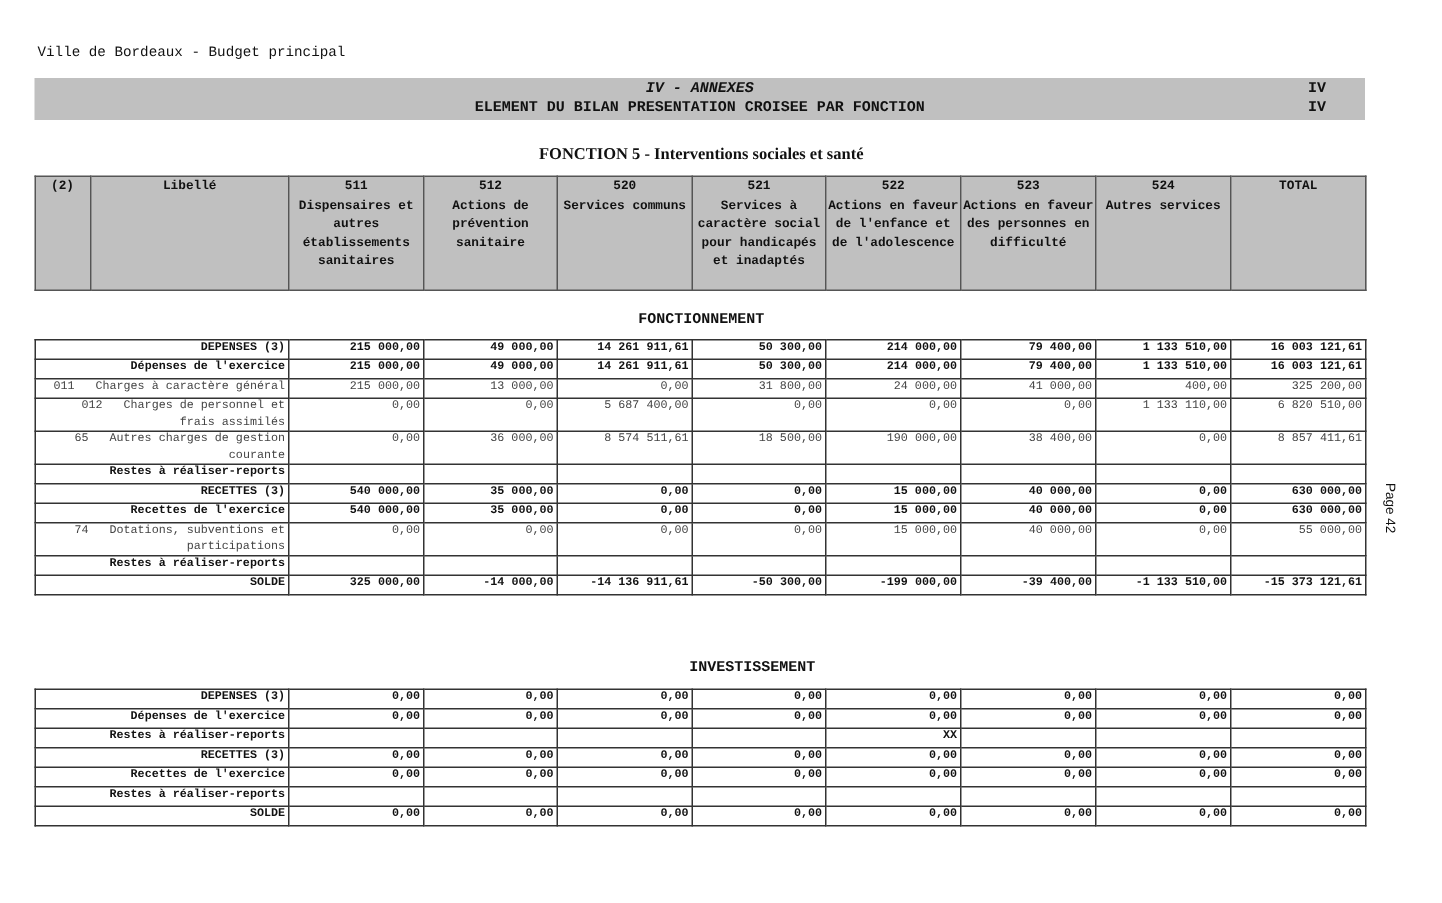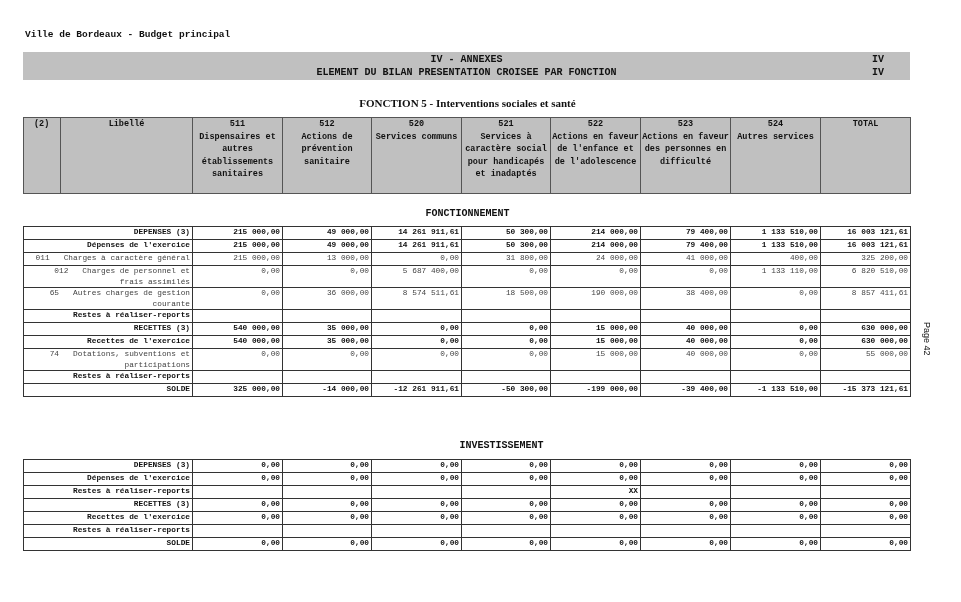--- a/index.html
+++ b/index.html
@@ -1,23 +1,23 @@
 <!DOCTYPE html>
 <html><head>
 <meta charset="utf-8">
 <style>
   html, body { margin: 0; padding: 0; background: #ffffff; }
   body { width: 961px; height: 602px; position: relative; overflow: hidden;
          font-family: "Liberation Mono", "DejaVu Sans Mono", monospace; color: #111; }
   .abs { position: absolute; }
-  .org { left: 25px; top: 29px; font-size: 9.5px; font-weight: bold; }
+  .org { left: 25px; top: 29px; font-size: 9.5px; font-weight: normal; }
   .banner { left: 23px; top: 52px; width: 887px; height: 28px; background: #c0c0c0; }
   .banner .l1, .banner .l2 { position: absolute; left: 0; width: 100%; text-align: center;
          font-size: 10px; font-weight: bold; }
-  .banner .l1 { top: 2px; } .banner .l2 { top: 15px; }
+  .banner .l1 { top: 2px; font-style: italic; } .banner .l2 { top: 15px; }
   .banner .r1, .banner .r2 { position: absolute; right: 26px; font-size: 10px; font-weight: bold; }
   .banner .r1 { top: 2px; } .banner .r2 { top: 15px; }
   .fn-title { left: 0; width: 935px; top: 97px; text-align: center; font-size: 11px; font-weight: bold; font-family: Liberation Serif, serif; }
   table { border-collapse: collapse; position: absolute; table-layout: fixed; }
   table.hdr { left: 23px; top: 117px; width: 887px; }
   table.hdr th { background: #c0c0c0; border: 1px solid #555; vertical-align: top; font-size: 8.5px;
          font-weight: bold; line-height: 12.5px; padding: 0 1px; height: 75px; text-align: center; }
   table.hdr th.c2 { text-align: left; padding-left: 10px; }
   .section { left: 0; width: 935px; text-align: center; font-size: 10px; font-weight: bold; }
   .sec1 { top: 208px; } .sec2 { top: 440px; padding-left: 34px; }
@@ -224,21 +224,21 @@
         <td class="num"></td>
         <td class="num"></td>
         <td class="num"></td>
         <td class="num"></td>
         <td class="num"></td>
       </tr>
       <tr class="bold">
         <td class="lbl">SOLDE</td>
         <td class="num">325 000,00</td>
         <td class="num">-14 000,00</td>
-        <td class="num">-12 261 911,61</td>
+        <td class="num">-14 136 911,61</td>
         <td class="num">-50 300,00</td>
         <td class="num">-199 000,00</td>
         <td class="num">-39 400,00</td>
         <td class="num">-1 133 510,00</td>
         <td class="num">-15 373 121,61</td>
       </tr>
     </tbody>
 </table>
 
 <div class="abs section sec2">INVESTISSEMENT</div>

